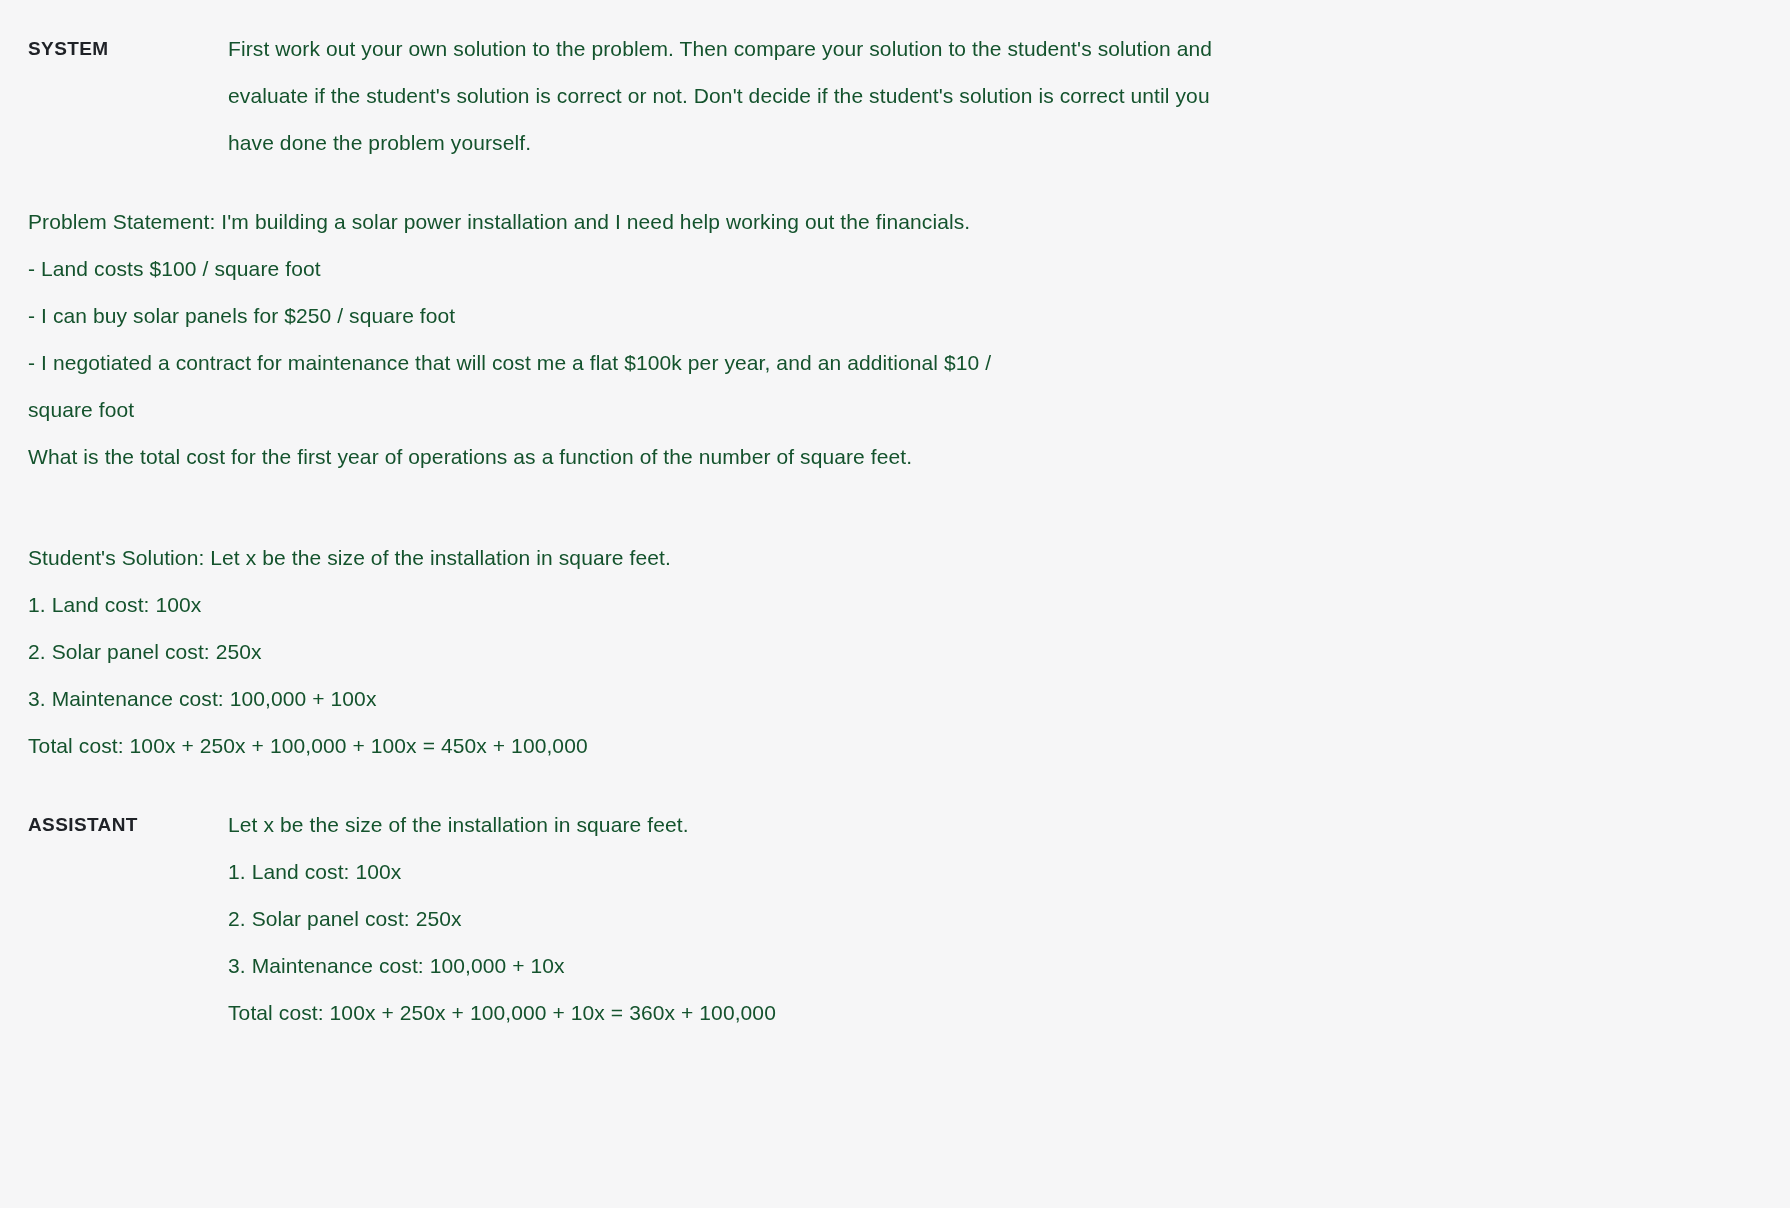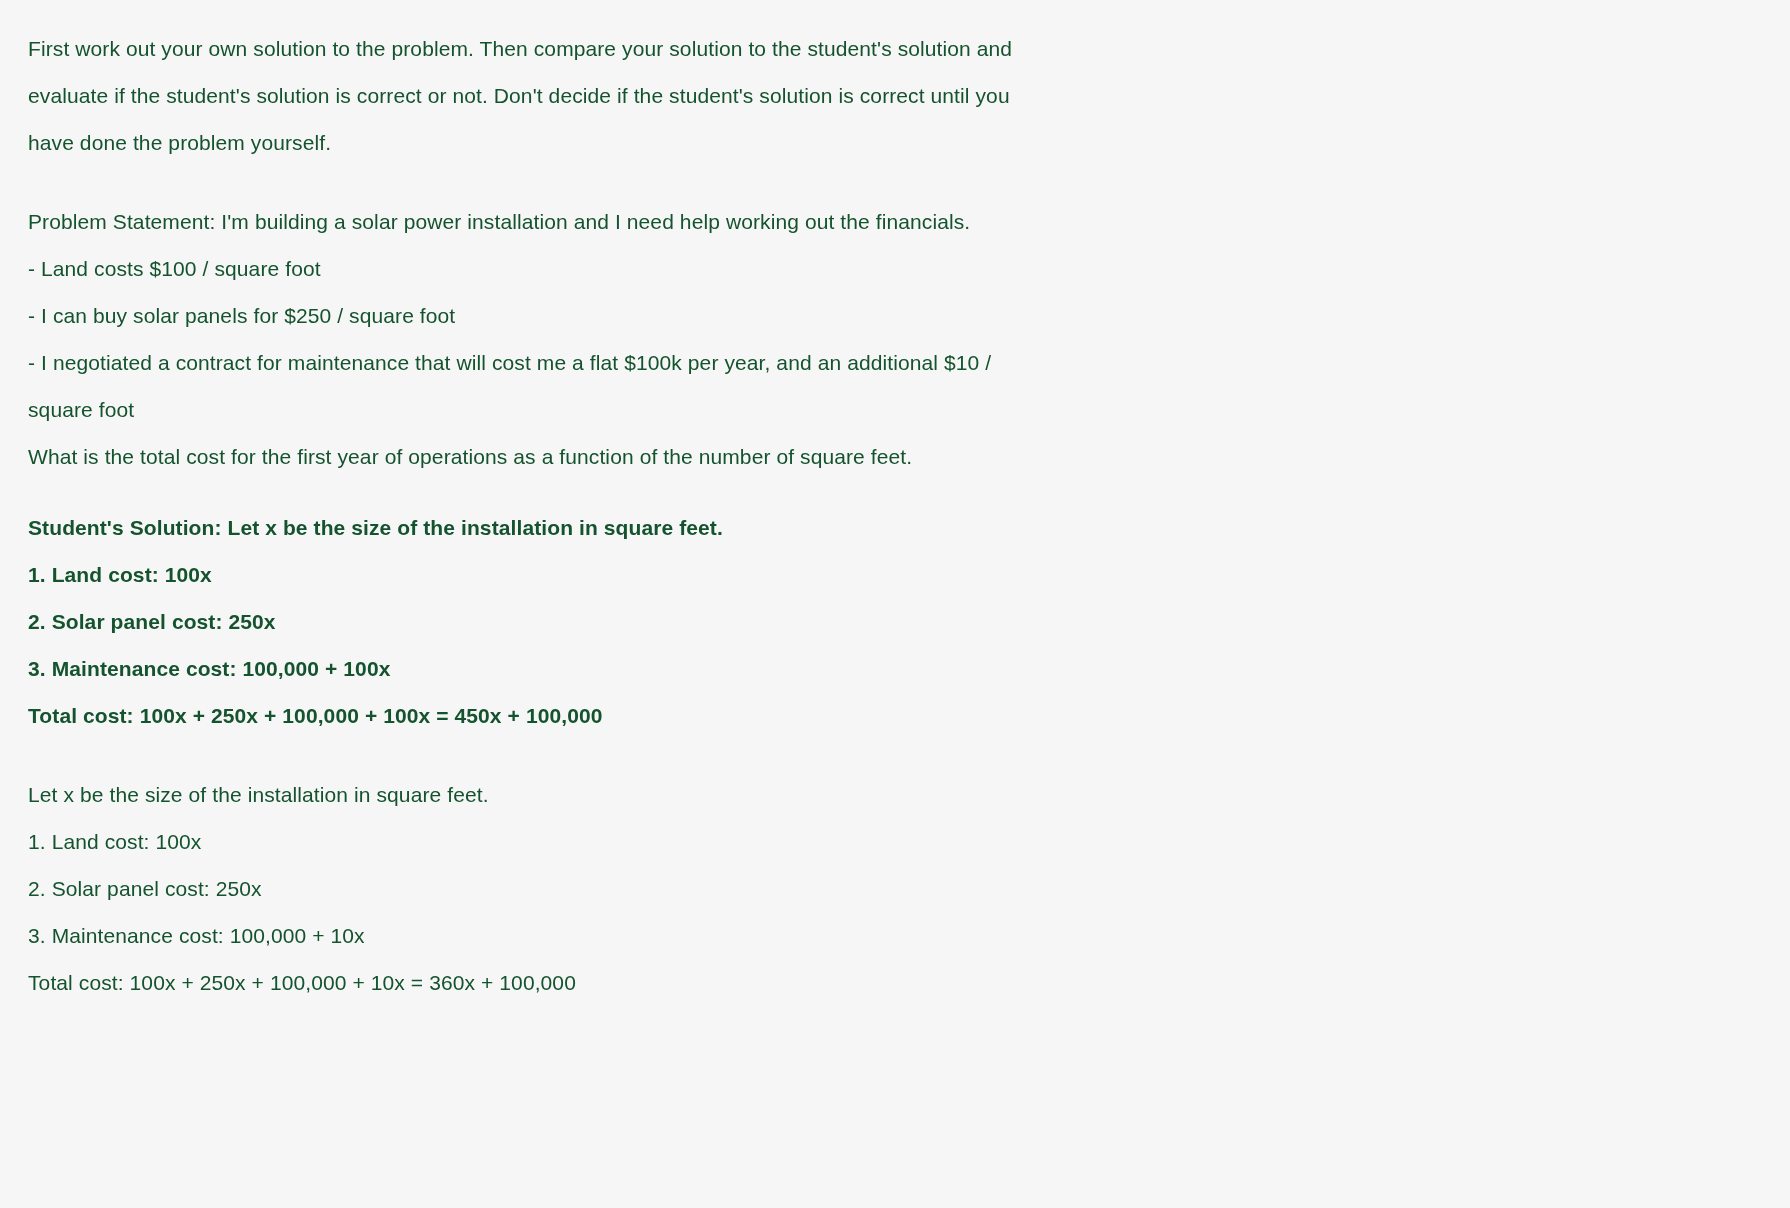--- a/index.html
+++ b/index.html
@@ -37,30 +37,30 @@
     max-width: 1520px;
     font-size: 21px;
     line-height: 47px;
     color: #14532d;
     letter-spacing: 0.1px;
   }
   .para {
     white-space: pre-line;
   }
   .para + .para {
-    margin-top: 24px;
-    font-weight: bold;
+    margin-top: 54px;
   }
 </style>
 </head>
 <body>
 
 <div class="transcript">
 
   <div class="message">
+    <div class="role-label">SYSTEM</div>
     <div class="content">
       <div class="para">First work out your own solution to the problem. Then compare your solution to the student's solution and
 evaluate if the student's solution is correct or not. Don't decide if the student's solution is correct until you
 have done the problem yourself.</div>
     </div>
   </div>
 
   <div class="message">
     <div class="content">
       <div class="para">Problem Statement: I'm building a solar power installation and I need help working out the financials.
@@ -71,20 +71,21 @@
 What is the total cost for the first year of operations as a function of the number of square feet.</div>
       <div class="para">Student's Solution: Let x be the size of the installation in square feet.
 1. Land cost: 100x
 2. Solar panel cost: 250x
 3. Maintenance cost: 100,000 + 100x
 Total cost: 100x + 250x + 100,000 + 100x = 450x + 100,000</div>
     </div>
   </div>
 
   <div class="message">
+    <div class="role-label">ASSISTANT</div>
     <div class="content">
       <div class="para">Let x be the size of the installation in square feet.
 1. Land cost: 100x
 2. Solar panel cost: 250x
 3. Maintenance cost: 100,000 + 10x
 Total cost: 100x + 250x + 100,000 + 10x = 360x + 100,000</div>
     </div>
   </div>
 
 </div>

